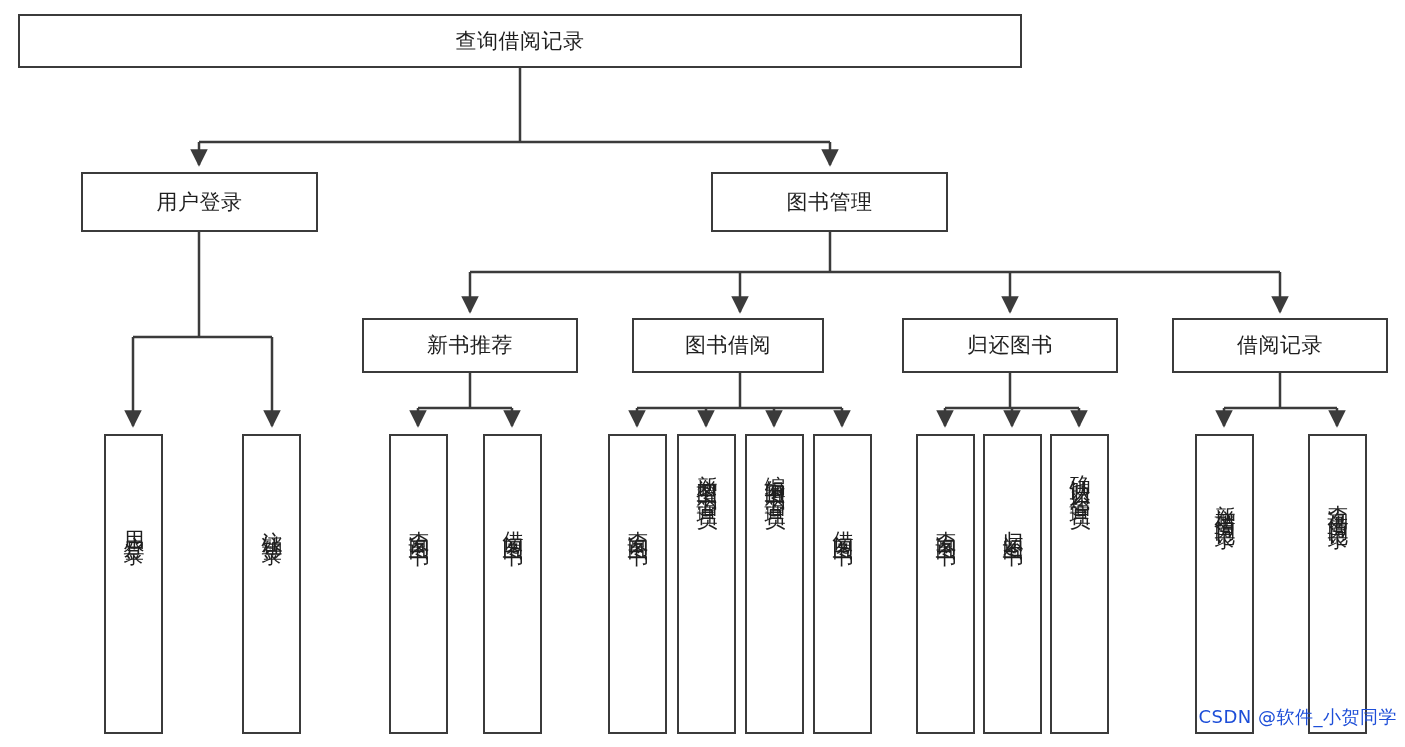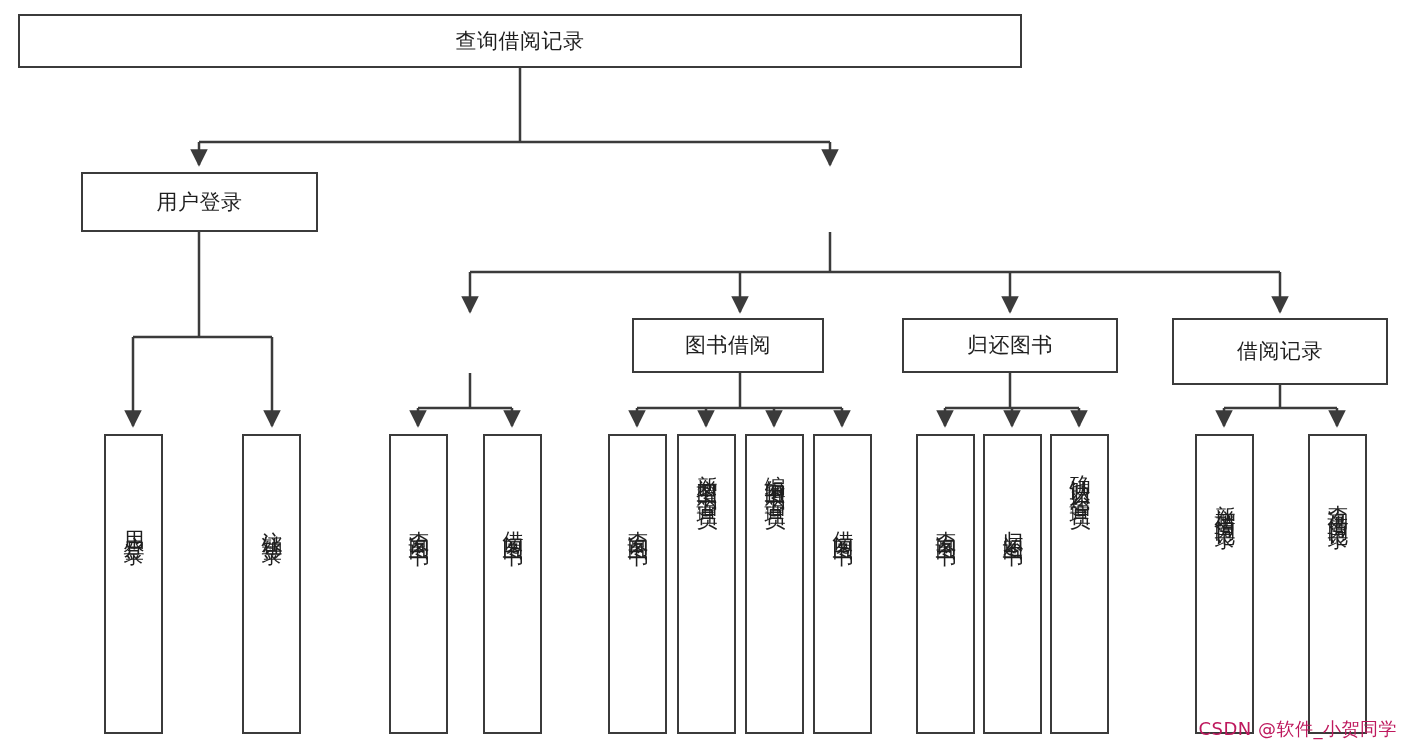--- a/index.html
+++ b/index.html
@@ -61,23 +61,23 @@
   }
   .node-box.vertical.tall .node-label {
     padding-top: 16px;
   }
   .node-box.vertical.tall2 .node-label {
     padding-top: 46px;
   }
   #watermark {
     position: absolute;
     right: 8px;
-    bottom: 6px;
+    bottom: 18px;
     font-size: 18px;
-    color: #be185d;
+    color: #1d4ed8;
     letter-spacing: 0.5px;
     white-space: nowrap;
     pointer-events: none;
   }
 </style>
 </head>
 <body>
 
 <div id="diagram-root">
 
@@ -131,28 +131,34 @@
     </g>
   </svg>
 
   <div class="node-box" style="left:18px; top:14px; width:1004px; height:54px;">
     <span class="node-label">查询借阅记录</span>
   </div>
 
   <div class="node-box" style="left:81px; top:172px; width:237px; height:60px;">
     <span class="node-label">用户登录</span>
   </div>
-
+  <div class="node-box" style="left:711px; top:172px; width:237px; height:60px;">
+    <span class="node-label">图书管理</span>
+  </div>
+
+  <div class="node-box" style="left:362px; top:318px; width:216px; height:55px;">
+    <span class="node-label">新书推荐</span>
+  </div>
   <div class="node-box" style="left:632px; top:318px; width:192px; height:55px;">
     <span class="node-label">图书借阅</span>
   </div>
   <div class="node-box" style="left:902px; top:318px; width:216px; height:55px;">
     <span class="node-label">归还图书</span>
   </div>
-  <div class="node-box" style="left:1172px; top:318px; width:216px; height:67px;justify-content:center;">
+  <div class="node-box" style="left:1172px; top:318px; width:216px; height:55px;justify-content:center;">
     <span class="node-label">借阅记录</span>
   </div>
 
   <div class="node-box vertical mid" style="left:104px; top:434px; width:59px; height:300px;">
     <span class="node-label">用户登录</span>
   </div>
   <div class="node-box vertical mid" style="left:242px; top:434px; width:59px; height:300px;">
     <span class="node-label">注销登录</span>
   </div>
 

